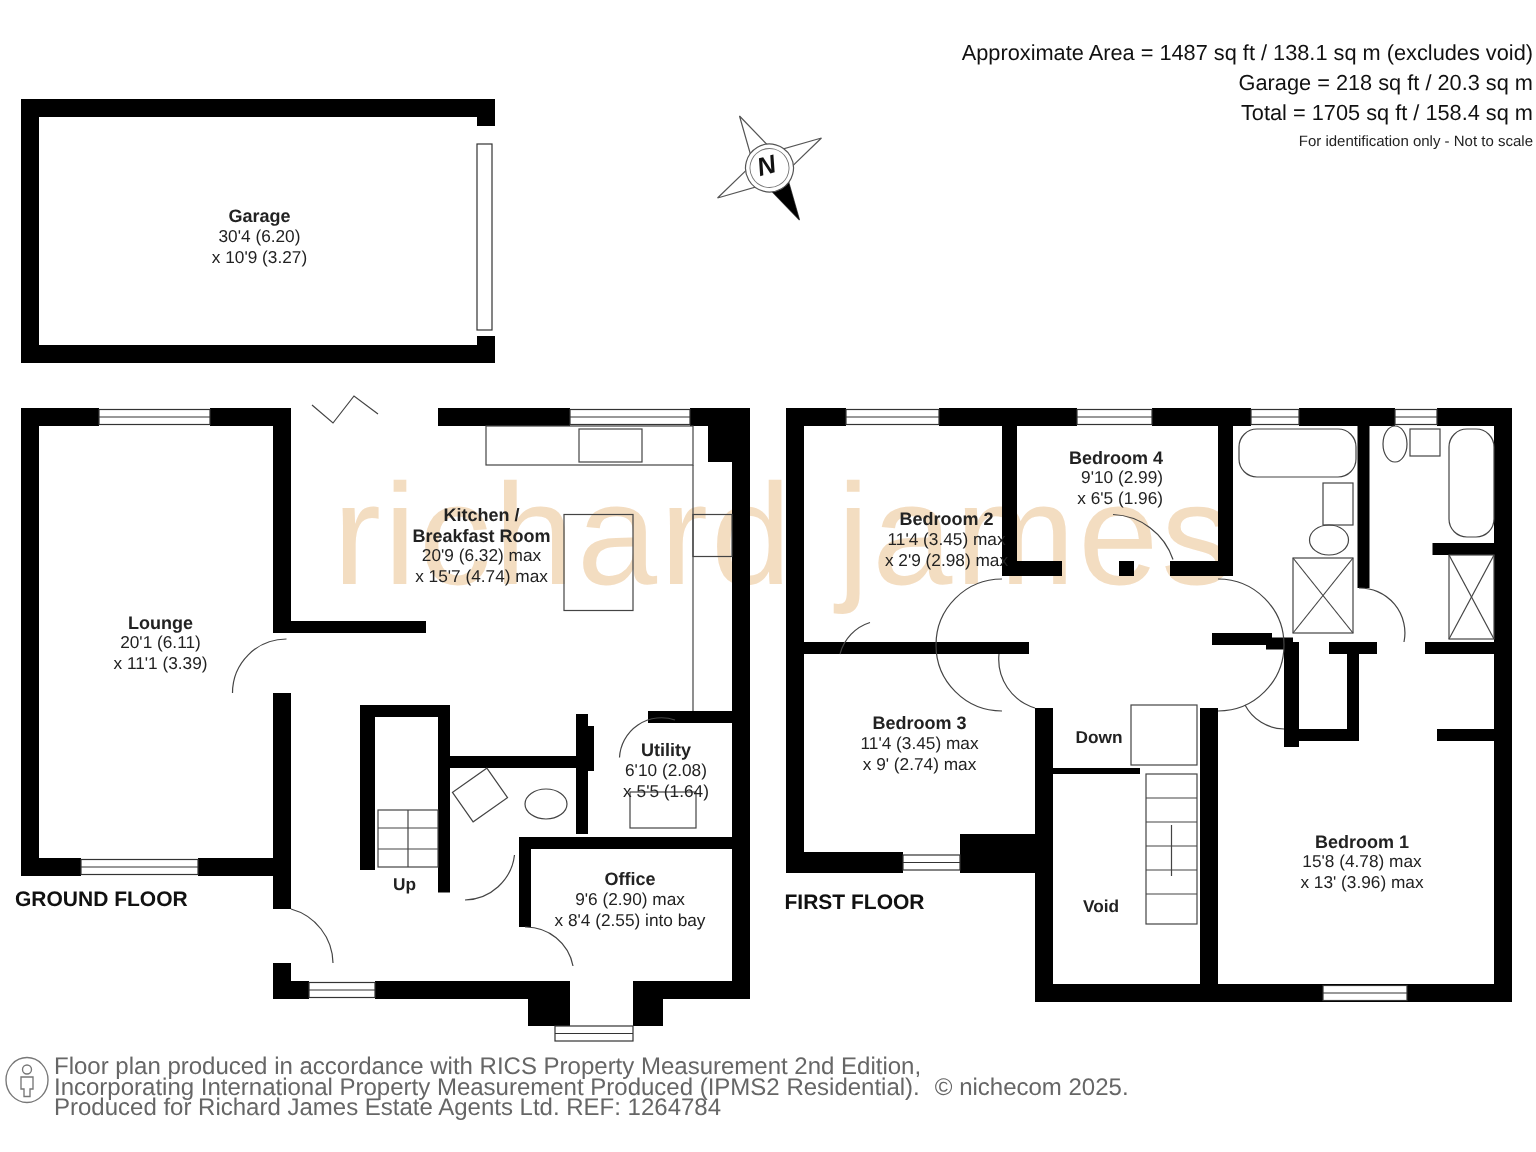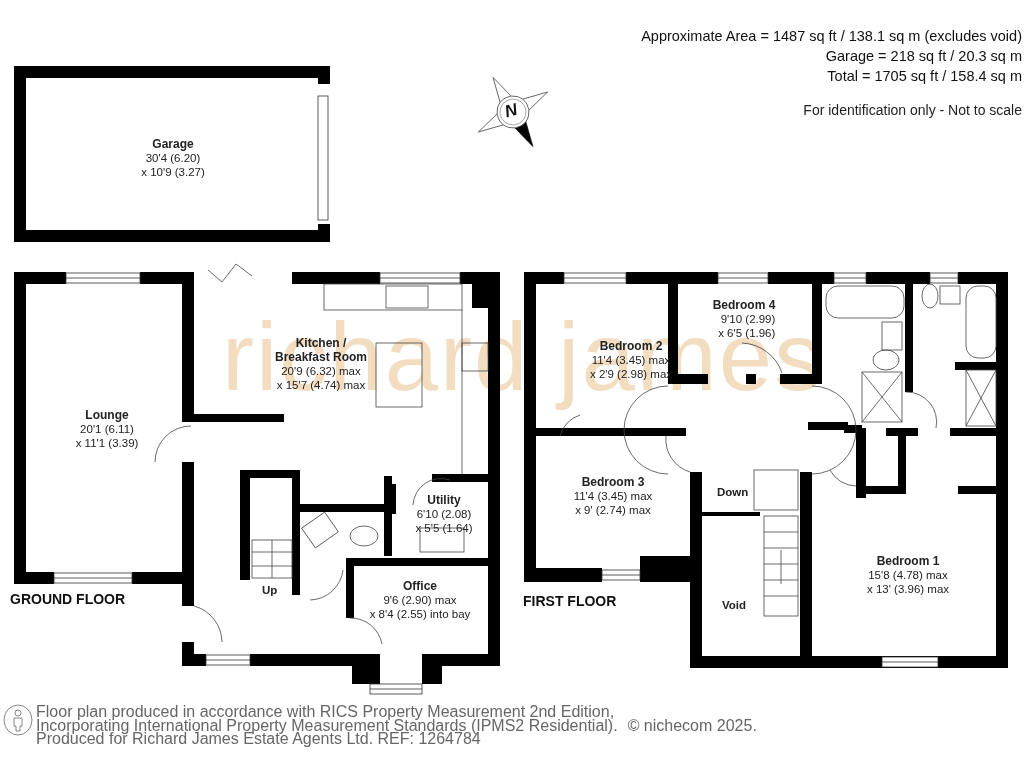--- a/index.html
+++ b/index.html
@@ -1,20 +1,20 @@
 <!DOCTYPE html>
 <html><head>
   <meta charset="utf-8">
   <style>
     html, body { margin: 0; padding: 0; background: #ffffff; }
     body { width: 1024px; height: 768px; position: relative; overflow: hidden; font-family: "Liberation Sans", sans-serif; color: #111; }
     #plan { position: absolute; left: 0; top: 0; }
     .area-block { position: absolute; right: 2px; top: 26px; text-align: right; }
     .area-line { font-size: 14.5px; line-height: 20px; color: #111; margin-left: 20px; }
-    .area-note { font-size: 14px; line-height: 16px; color: #222; margin-top: 16px; }
+    .area-note { font-size: 10px; line-height: 16px; color: #222; margin-top: 1px; }
     .label { position: absolute; text-align: center; font-size: 11.5px; line-height: 14px; color: #222; transform: translateX(-50%); white-space: nowrap; }
     .label .name { font-weight: bold; font-size: 12px; }
     .floor-title { position: absolute; font-weight: bold; font-size: 14px; color: #111; }
     .small-lbl { position: absolute; font-weight: bold; font-size: 11.5px; color: #222; }
     .footer { position: absolute; left: 36px; top: 705px; font-size: 16px; line-height: 13.5px; color: #666; }
     .footer .brand { margin-left: 10px; }
     .watermark { position: absolute; left: 222px; top: 302px; font-size: 96px; color: #f0d2ad; opacity: 0.75; letter-spacing: 2px; font-family: "Liberation Sans", sans-serif; font-weight: 300; white-space: nowrap; }
   </style>
 </head>
 <body>
@@ -244,15 +244,15 @@
   <div class="name">Bedroom 1</div>
   <div>15'8 (4.78) max</div>
   <div>x 13' (3.96) max</div>
 </div>
 <div class="small-lbl" style="left:717px;top:486px;">Down</div>
 <div class="small-lbl" style="left:722px;top:599px;">Void</div>
 <div class="floor-title" style="left:523px;top:593px;">FIRST FLOOR</div>
 
 <div class="footer">
   <div>Floor plan produced in accordance with RICS Property Measurement 2nd Edition,</div>
-  <div><span>Incorporating International Property Measurement Standards (IPMS2 Residential).</span><span class="brand">© nichecom 2025.</span></div>
+  <div><span>Incorporating International Property Measurement Produced (IPMS2 Residential).</span><span class="brand">© nichecom 2025.</span></div>
   <div>Produced for Richard James Estate Agents Ltd.   REF: 1264784</div>
 </div>
 
 </body></html>

